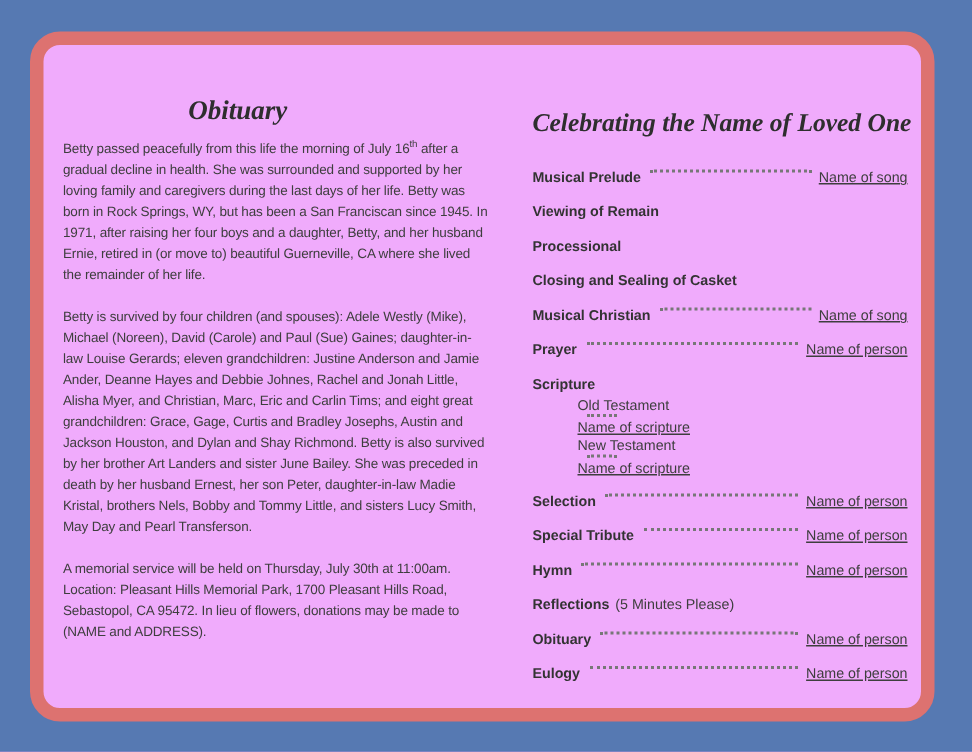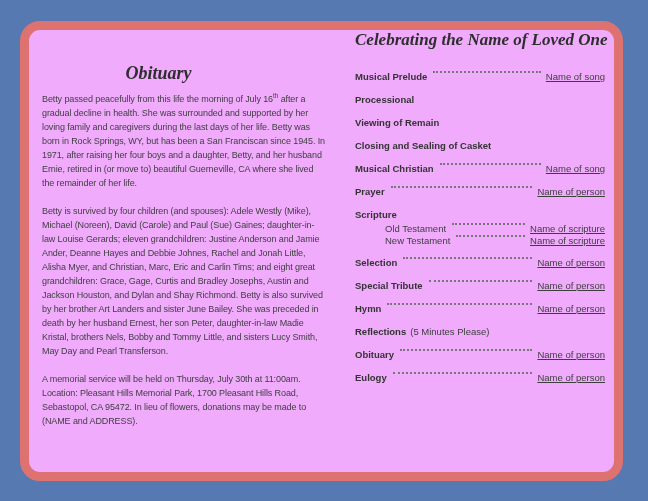--- a/index.html
+++ b/index.html
@@ -51,20 +51,21 @@
   .obit-text sup {
     font-size: 6.5px;
     line-height: 0;
     vertical-align: super;
   }
   
   .col-right {
     width: 250px;
     box-sizing: border-box;
     margin-left: 28px;
+    padding-top: 42px;
     color: #3e3e3e;
   }
   .title-right {
     font-family: "Liberation Serif", serif;
     font-style: italic;
     font-weight: bold;
     font-size: 17px;
     line-height: 20px;
     color: #2e2e2e;
     text-align: center;
@@ -86,20 +87,21 @@
     margin: 0 5px 2px 6px;
     min-width: 20px;
   }
   .row .val { white-space: nowrap; text-decoration: underline; }
   .scripture-block { margin-bottom: 11px; }
   .scripture-block .row.head { margin-bottom: 3px; }
   .row.sub {
     margin-left: 30px;
     margin-bottom: 1px;
     font-weight: normal;
+    flex-direction: column;
   }
   .row.sub .lbl { font-weight: normal; color: #3e3e3e; }
 </style>
 </head>
 <body>
 
 <div class="card">
 
   <div class="col-left">
     <h1 class="title-left">Obituary</h1>
@@ -113,25 +115,25 @@
   <div class="col-right">
     <h1 class="title-right">Celebrating the Name of Loved One</h1>
 
     <div class="row">
       <span class="lbl">Musical Prelude</span>
       <span class="leader"></span>
       <span class="val">Name of song</span>
     </div>
 
     <div class="row">
+      <span class="lbl">Viewing of Remain</span>
+    </div>
+
+    <div class="row">
       <span class="lbl">Processional</span>
-    </div>
-
-    <div class="row">
-      <span class="lbl">Viewing of Remain</span>
     </div>
 
     <div class="row">
       <span class="lbl">Closing and Sealing of Casket</span>
     </div>
 
     <div class="row">
       <span class="lbl">Musical Christian</span>
       <span class="leader"></span>
       <span class="val">Name of song</span>

